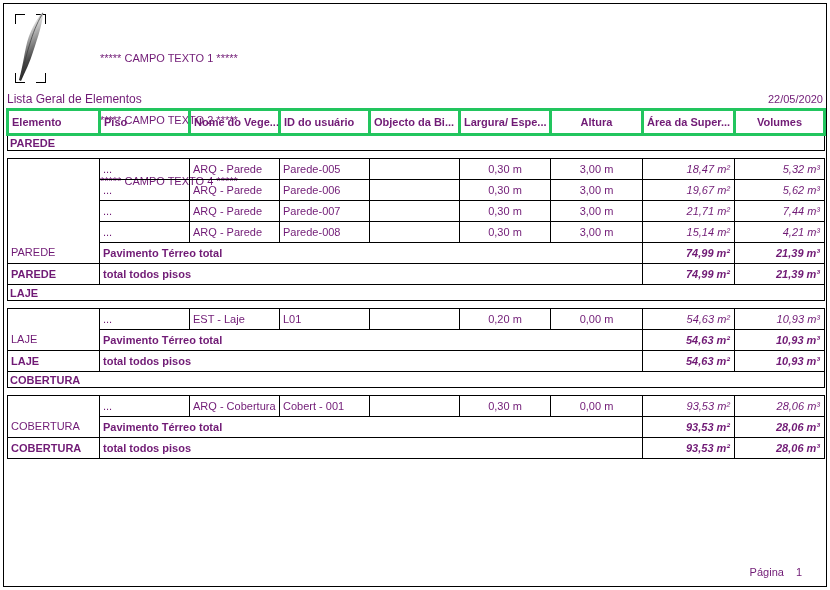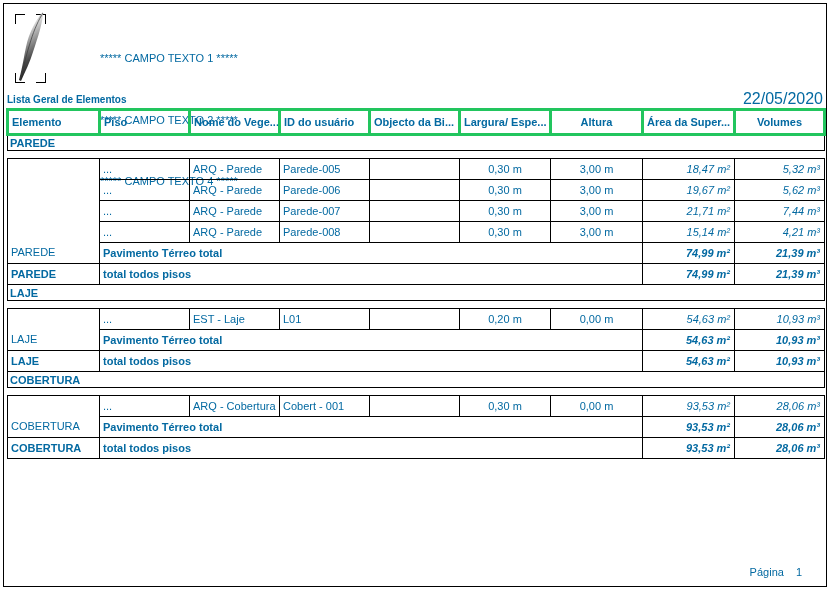--- a/index.html
+++ b/index.html
@@ -1,34 +1,34 @@
 <!DOCTYPE html>
 <html><head>
 <meta charset="utf-8">
 <style>
   html,body{margin:0;padding:0;background:#fff;}
   .canvas{position:relative;width:830px;height:590px;background:#fff;
-          font-family:"Liberation Sans", sans-serif;color:#0369a1;}
+          font-family:"Liberation Sans", sans-serif;color:#701a75;}
   .page{position:absolute;left:3px;top:3px;width:822px;height:582px;border:1px solid #000;}
 
   
   .logo{position:absolute;left:9px;top:5px;width:36px;height:76px;}
   .corner{position:absolute;width:9px;height:9px;}
   .c-tl{left:2px;top:5px;border-left:1px solid #000;border-top:1px solid #000;}
   .c-tr{right:3px;top:5px;border-right:1px solid #000;border-top:1px solid #000;}
   .c-bl{left:2px;bottom:2px;border-left:1px solid #000;border-bottom:1px solid #000;}
   .c-br{right:3px;bottom:2px;border-right:1px solid #000;border-bottom:1px solid #000;}
   .feather{position:absolute;left:1px;top:1px;}
   .campos{position:absolute;left:96px;top:3px;font-size:11px;line-height:20.5px;white-space:pre;}
 
   
   .titlebar{position:absolute;left:2px;right:2px;top:86px;height:18px;
             display:flex;justify-content:space-between;align-items:center;}
-  .title{font-size:10px;font-weight:bold;padding-left:1px;}
-  .date{font-size:16px;padding-right:1px;}
+  .title{font-size:12px;font-weight:normal;padding-left:1px;}
+  .date{font-size:11px;padding-right:1px;}
 
   
   table{position:absolute;left:2px;top:104px;border-collapse:collapse;table-layout:fixed;
         width:817px;font-size:11px;}
   th,td{padding:1px 3px;overflow:hidden;white-space:nowrap;box-sizing:border-box;
         font-size:11px;line-height:12px;vertical-align:middle;}
   tr.hdr{height:25px;}  tr.sect{height:16px;}  tr.gap{height:8px;}
   tr.row{height:21px;}  tr.sum{height:21px;}
   th{border:3px solid #22c55e;font-weight:bold;text-align:left;}
   td.cell{border:1px solid #000;}

